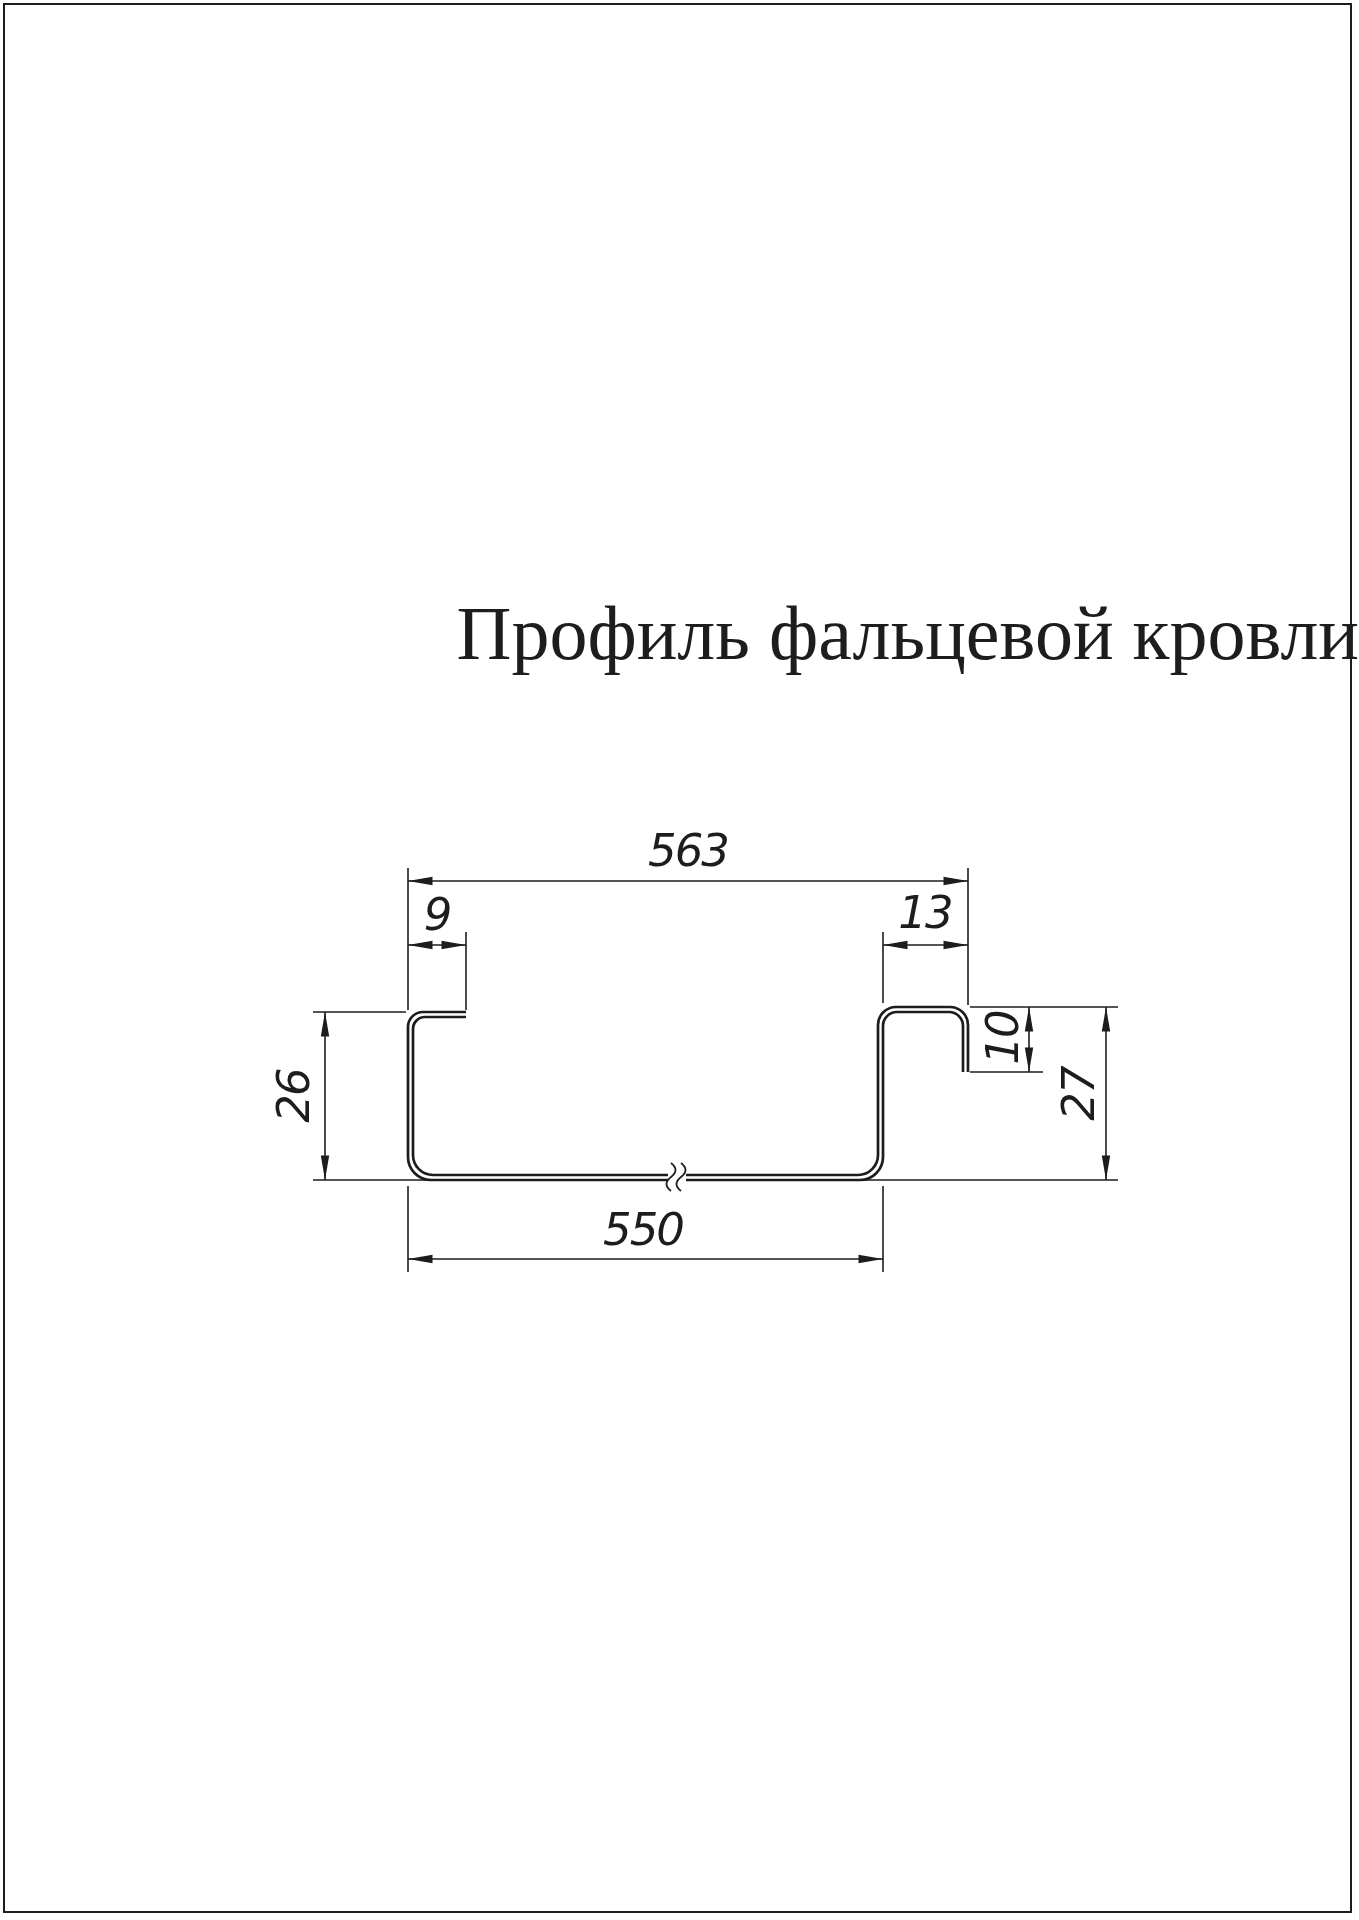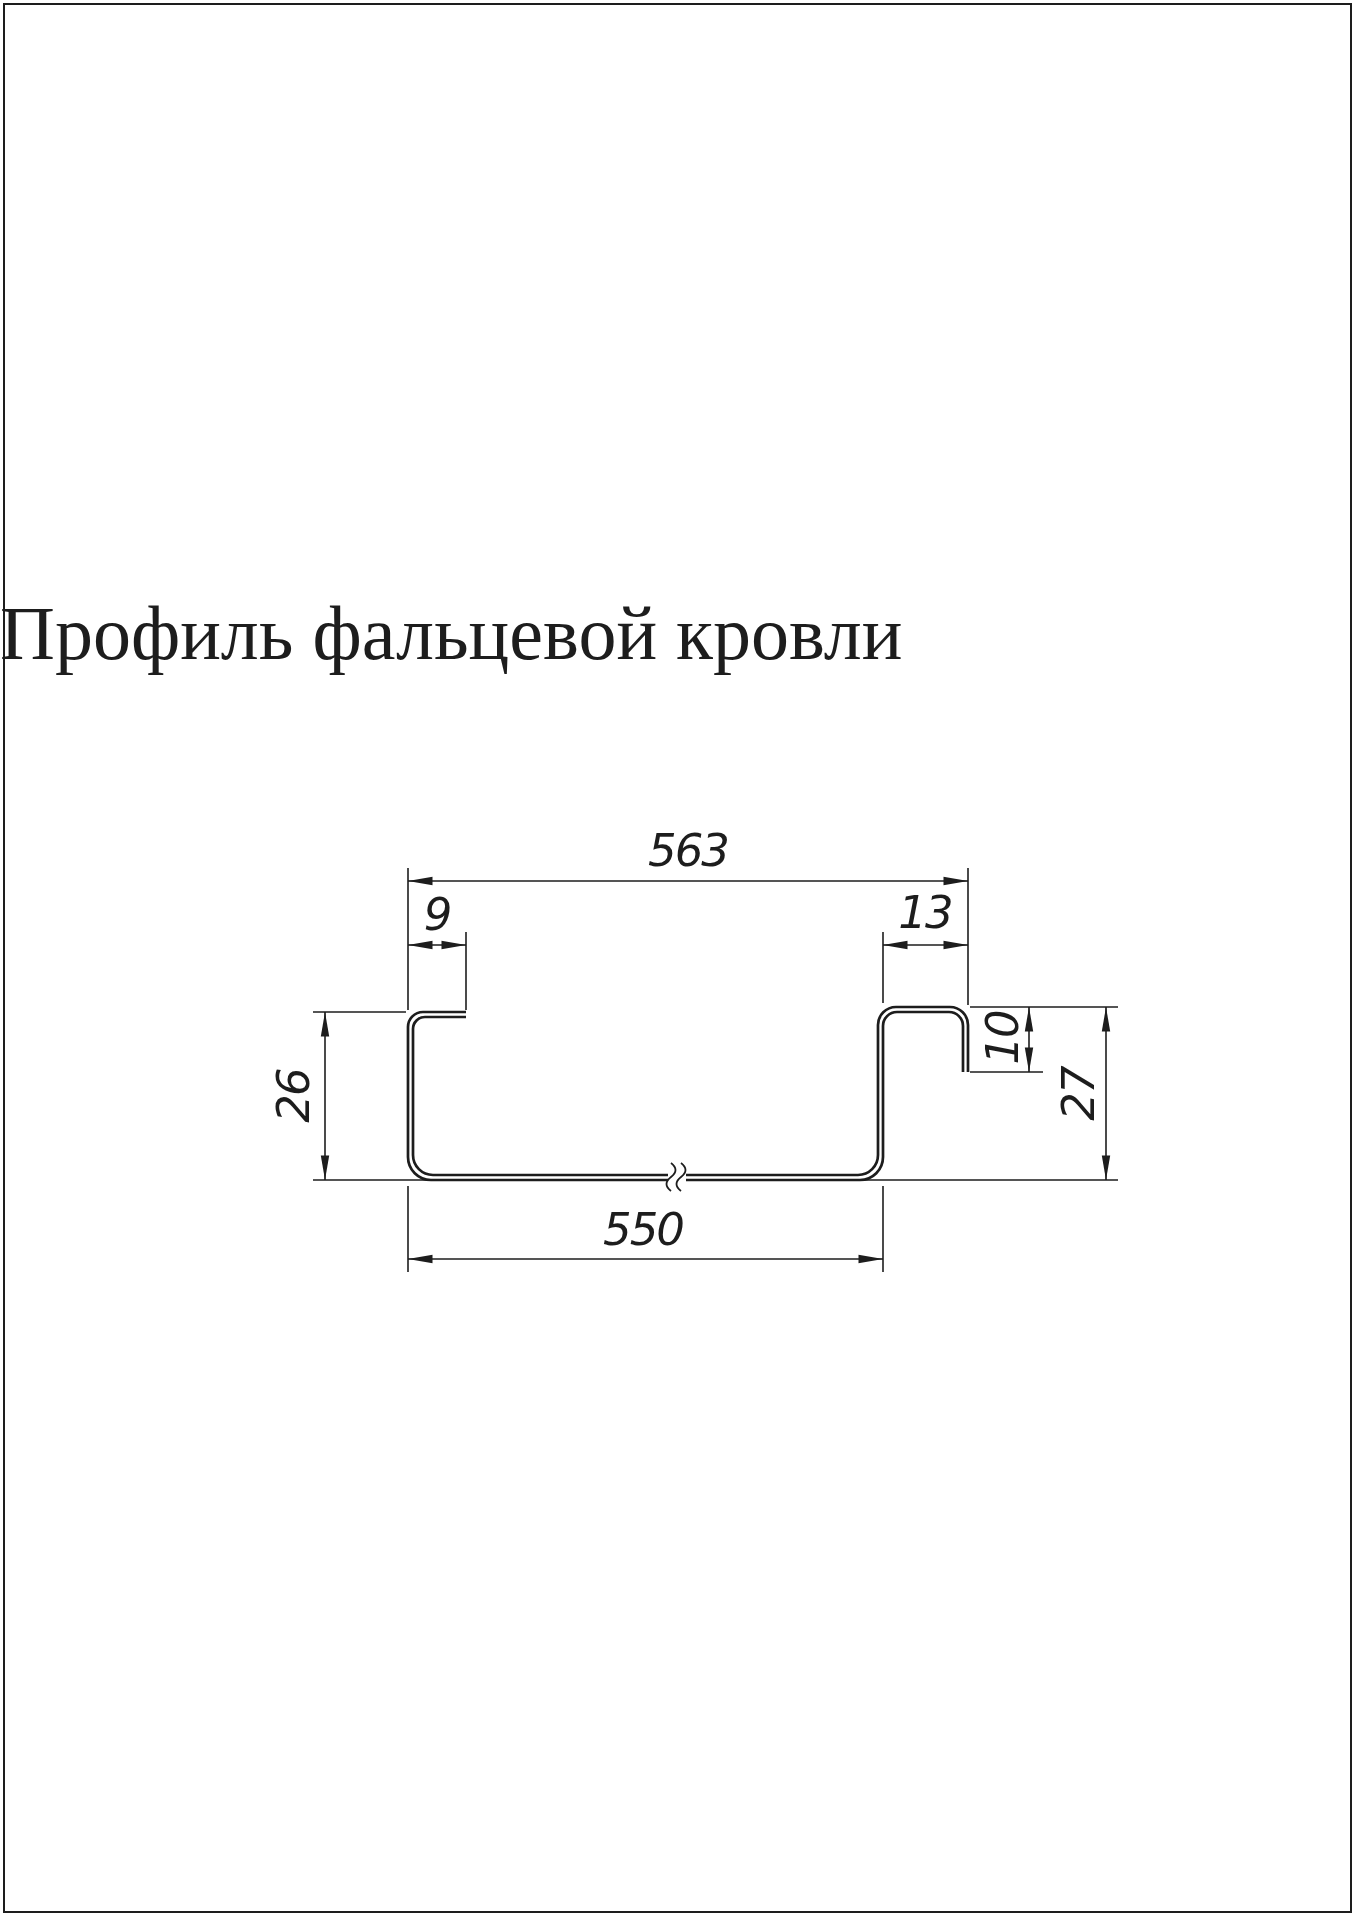--- a/index.html
+++ b/index.html
@@ -21,21 +21,21 @@
     width: 1349px; height: 1910px;
     border: 2px solid #1d1d1d;
     box-sizing: border-box;
     pointer-events: none;
   }
   .title {
     position: absolute;
     left: 0;
     top: 595px;
     width: 100%;
-    text-align: left;
+    text-align: right;
     font-family: "Liberation Serif", "DejaVu Serif", serif;
     font-size: 76px;
     line-height: 1;
     color: #1d1d1d;
     white-space: nowrap;
   }
   svg.drawing {
     position: absolute;
     left: 0; top: 0;
   }

